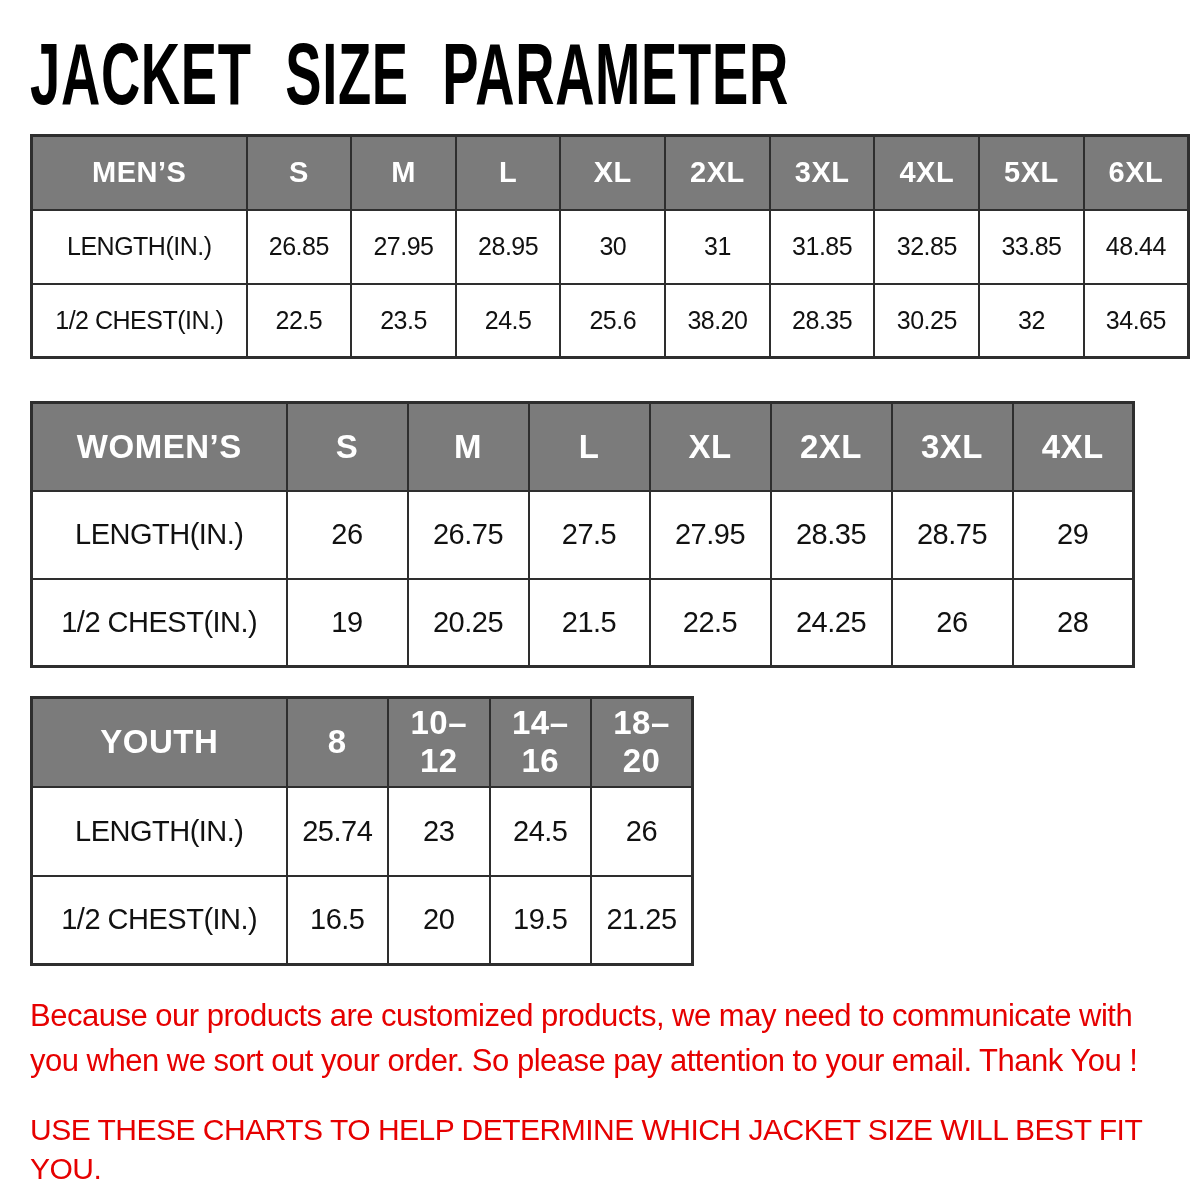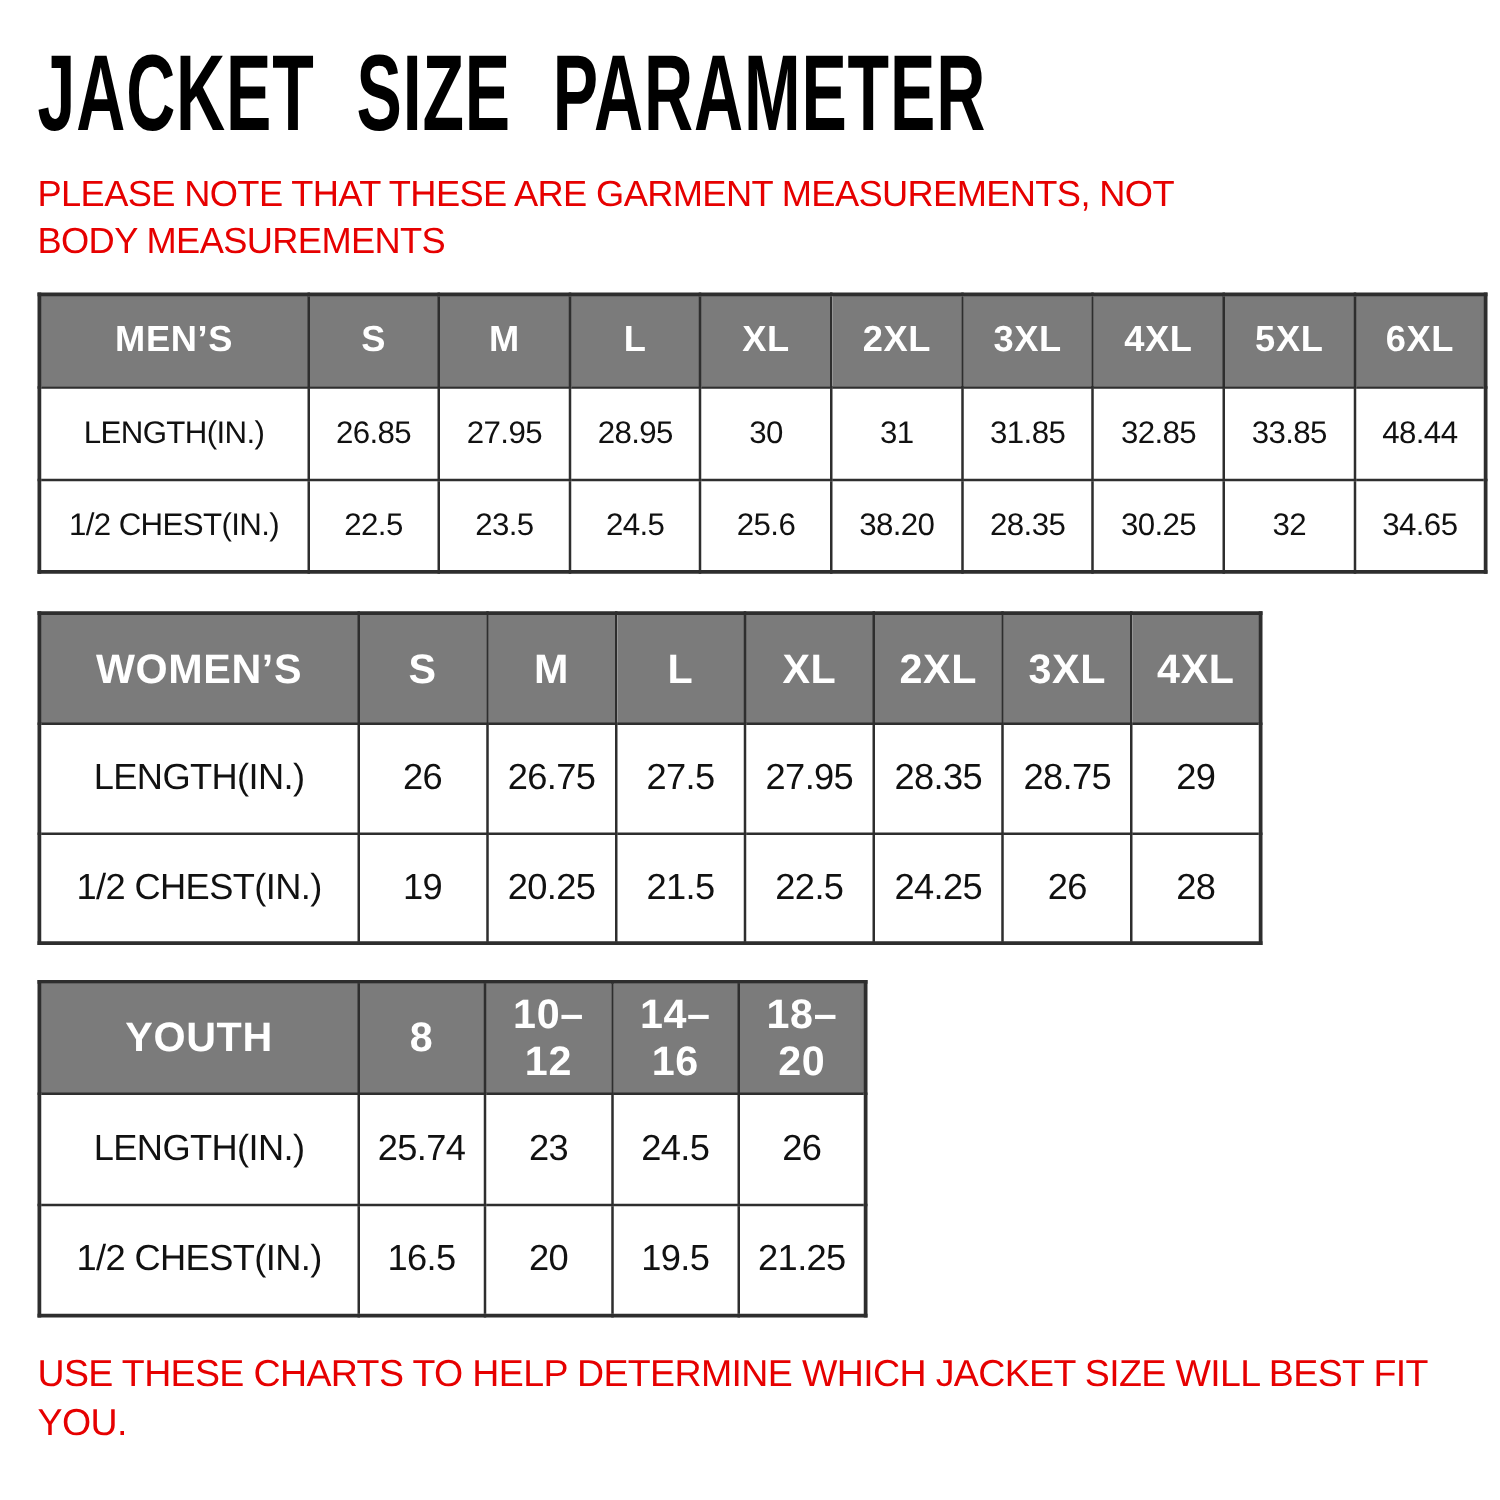--- a/index.html
+++ b/index.html
@@ -66,21 +66,21 @@
   }
   .size-table td{font-weight:400;letter-spacing:-0.5px;}
   .size-table td.row-label{font-weight:430;}
 
   .t0{width:1160px;margin-top:22px;}
   .t0 col.label-col{width:215px;}
   .t0 tr{height:74px;}
   .t0 th{font-size:29px;}
   .t0 td{font-size:25px;}
 
-  .t1{width:980px;margin-top:30px;}
+  .t1{width:1105px;margin-top:42px;}
   .t1 col.label-col{width:255px;}
   .t1 tr{height:88px;}
   .t1 th{font-size:33px;}
   .t1 td{font-size:29px;}
 
   .t2{width:664px;margin-top:28px;}
   .t2 col.label-col{width:255px;}
   .t2 tr{height:89px;}
   .t2 th{font-size:33px;}
   .t2 td{font-size:29px;}
@@ -101,21 +101,20 @@
     line-height:1.3;
     color:var(--accent-red);
     letter-spacing:-0.5px;
   }
 </style>
 </head>
 <body>
 
 <div class="page">
   <h1 class="title">JACKET SIZE PARAMETER</h1>
-  <p class="note">PLEASE NOTE THAT THESE ARE GARMENT MEASUREMENTS, NOT BODY MEASUREMENTS</p>
 
   <div id="tables">
       <table class="size-table t0">
         <colgroup>
           <col class="label-col">
           <col>
           <col>
           <col>
           <col>
           <col>
@@ -240,14 +239,15 @@
             <td class="row-label">1/2 CHEST(IN.)</td>
             <td>16.5</td>
             <td>20</td>
             <td>19.5</td>
             <td>21.25</td>
           </tr>
         </tbody>
       </table>
     </div>
 
+  <p class="footer-1">Because our products are customized products, we may need to communicate with you when we sort out your order. So please pay attention to your email. Thank You !</p>
   <p class="footer-2">USE THESE CHARTS TO HELP DETERMINE WHICH JACKET SIZE WILL BEST FIT YOU.</p>
 </div>
 
 </body></html>

